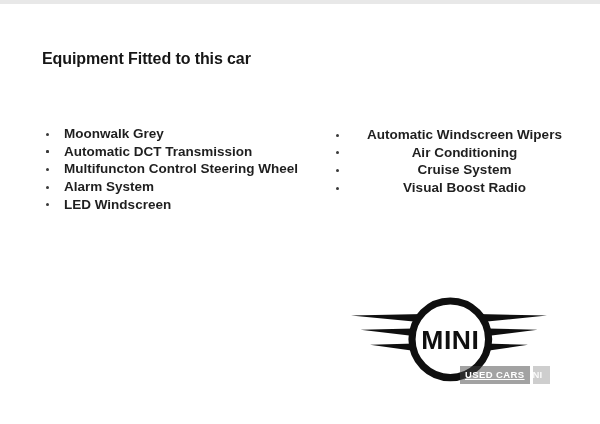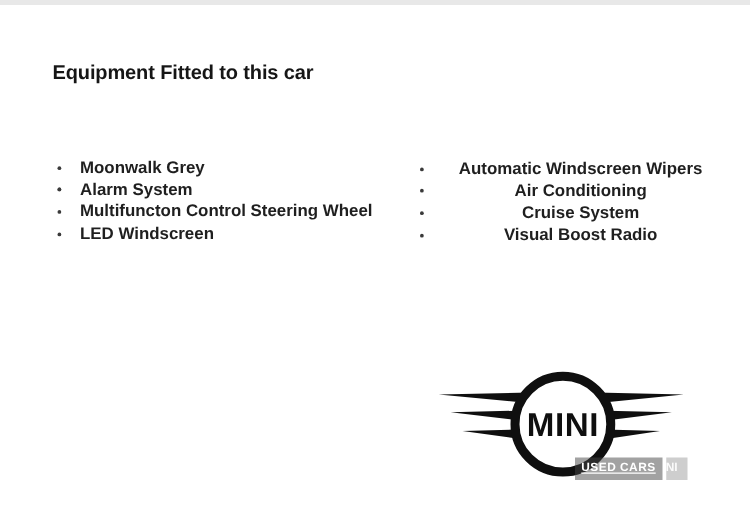--- a/index.html
+++ b/index.html
@@ -91,22 +91,23 @@
 </head>
 <body>
 
 <div class="canvas">
 
   <h1 class="page-title">Equipment Fitted to this car</h1>
 
   <ul class="equip-list left">
     <li class="equip-item"><span class="dot"></span><span>Moonwalk Grey</span></li>
     <li class="equip-item"><span class="dot"></span></li>
+    <li class="equip-item"><span class="dot"></span><span>Automatic DCT Transmission</span></li>
+    <li class="equip-item"><span class="dot"></span><span>Multifuncton Control Steering Wheel</span></li>
     <li class="equip-item"><span class="dot"></span><span>Alarm System</span></li>
-    <li class="equip-item"><span class="dot"></span><span>Multifuncton Control Steering Wheel</span></li>
     <li class="equip-item"><span class="dot"></span><span>LED Windscreen</span></li>
   </ul>
 
   <ul class="equip-list right">
     <li class="equip-item"><span class="dot"></span><span>Automatic Windscreen Wipers</span></li>
     <li class="equip-item"><span class="dot"></span><span>Air Conditioning</span></li>
     <li class="equip-item"><span class="dot"></span><span>Cruise System</span></li>
     <li class="equip-item"><span class="dot"></span><span>Visual Boost Radio</span></li>
   </ul>
 

